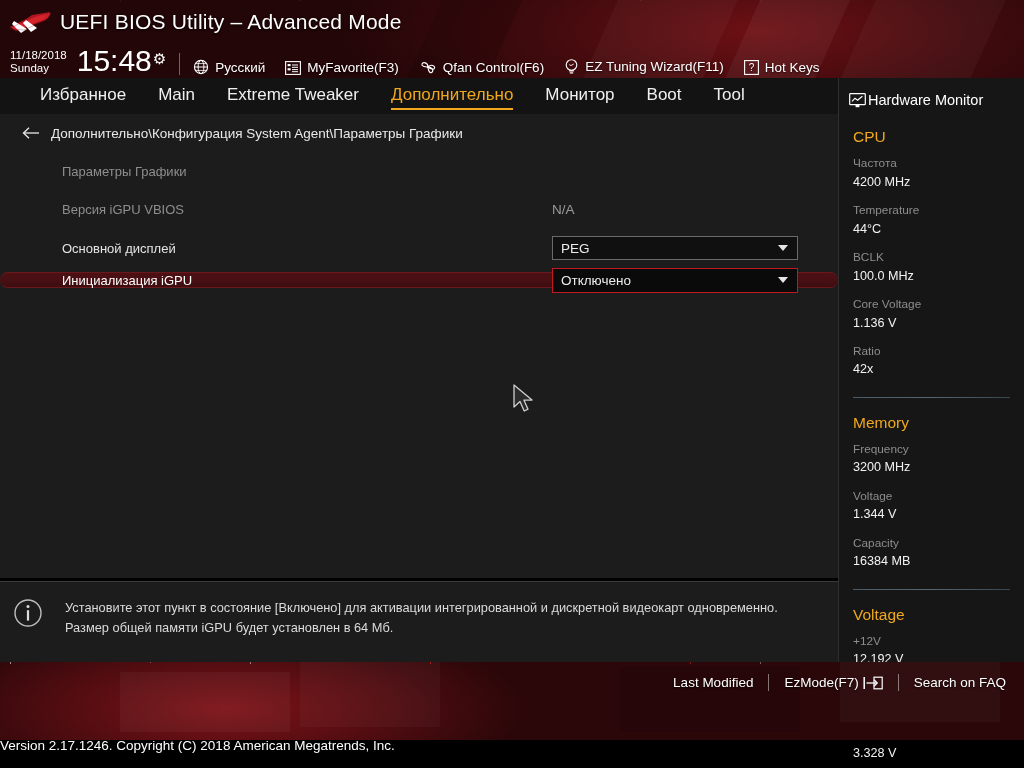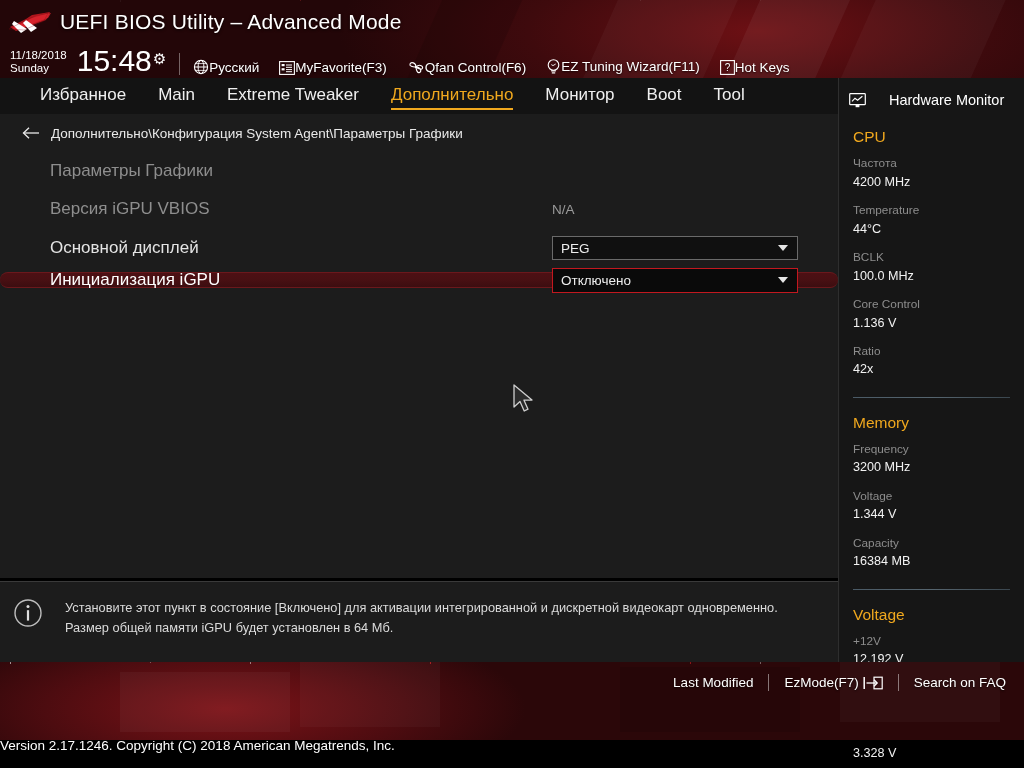--- a/index.html
+++ b/index.html
@@ -37,21 +37,21 @@
 
   .hdr-row2 { position:absolute; left:10px; top:41px; height:34px; display:flex; align-items:flex-end; }
   .dt { display:flex; flex-direction:column; line-height:1.12; font-size:11.5px; color:#fff; padding-top:1px; }
   .clock {
     font-size:30px; color:#fff; margin-left:10px; line-height:1;
     font-weight:400; letter-spacing:0px; position:relative; top:1px;
   }
   .gear { margin-left:1px; font-size:15px; color:#fff; position:relative; top:-7px; }
   .vsep { width:1px; height:22px; background:rgba(255,255,255,.38); margin:0 13px; }
   .hitem {
-    display:flex; align-items:center; color:#fff; font-size:13.5px;
+    display:flex; align-items:center; gap:6px; color:#fff; font-size:13.5px;
     margin-right:20px; white-space:nowrap;
     text-shadow:0 1px 2px rgba(0,0,0,.7);
   }
   .hitem svg { display:block; }
 
   
   .navbar {
     position:absolute; left:0; top:78px; width:1024px; height:36px;
     background:#131313; display:flex; align-items:center; padding-left:40px;
   }
@@ -75,21 +75,21 @@
   }
   .back-arrow { width:18px; height:14px; }
 
   .rows { padding-top:5px; }
   .row {
     display:flex; align-items:center; height:30px; padding:0 0 0 50px;
     position:relative;
   }
   .row.section { height:28px; }
   .row.spaced { margin-top:9px; }
-  .row-label { font-size:17px; color:#e4e4e4; flex:0 0 auto; }
+  .row-label { font-size:13px; color:#e4e4e4; flex:0 0 auto;margin-left:12px; }
   .row-label.dim { color:#8e8e8e; }
   .row-value {
     position:absolute; left:552px; font-size:13.5px; color:#9a9a9a;
   }
   .row.selected {
     background:linear-gradient(180deg,#4d1014 0%,#481013 50%,#3c0d10 100%);
     height:16px; border-top:1px solid #6b181c; border-bottom:1px solid #6b181c;border-radius:14px;
   }
   .row.selected .row-label { color:#ffffff; }
 
@@ -117,21 +117,21 @@
   .info-icon { flex:0 0 auto; width:32px; height:32px; }
   .help-text { font-size:12.8px; line-height:1.55; color:#dadada; padding-top:1px; }
 
   
   .sidebar {
     position:absolute; left:838px; top:78px; width:186px; height:584px;
     background:#161616; border-left:1px solid #2e2e2e;
     padding:10px 0 0 0;
   }
   .hm-head {
-    display:flex; align-items:center; gap:23px; padding:0 0 0 10px;
+    display:flex; align-items:center; gap:2px; padding:0 0 0 10px;
     font-size:14.5px; color:#ffffff; height:24px;
   }
   .hm-section { padding:0 14px; }
   .hm-title {
     color:#f0a81e; font-size:15.5px; margin:16px 0 9px 0;
   }
   .hm-grid { display:flex;flex-direction:column; }
   .hm-col { width:50%; }
   .hm-k { font-size:11.8px; color:#8d8d8d; line-height:1.5; }
   .hm-v { font-size:12.6px; color:#f2f2f2; line-height:1.45; margin-bottom:11px; }
@@ -332,21 +332,21 @@
           <div class="hm-k">Temperature</div>
           <div class="hm-v">44°C</div>
         </div>
       </div>
       <div class="hm-grid">
         <div class="hm-col">
           <div class="hm-k">BCLK</div>
           <div class="hm-v">100.0 MHz</div>
         </div>
         <div class="hm-col">
-          <div class="hm-k">Core Control</div>
+          <div class="hm-k">Core Voltage</div>
           <div class="hm-v">1.136 V</div>
         </div>
       </div>
       <div class="hm-grid">
         <div class="hm-col">
           <div class="hm-k">Ratio</div>
           <div class="hm-v">42x</div>
         </div>
         <div class="hm-col"></div>
       </div>

